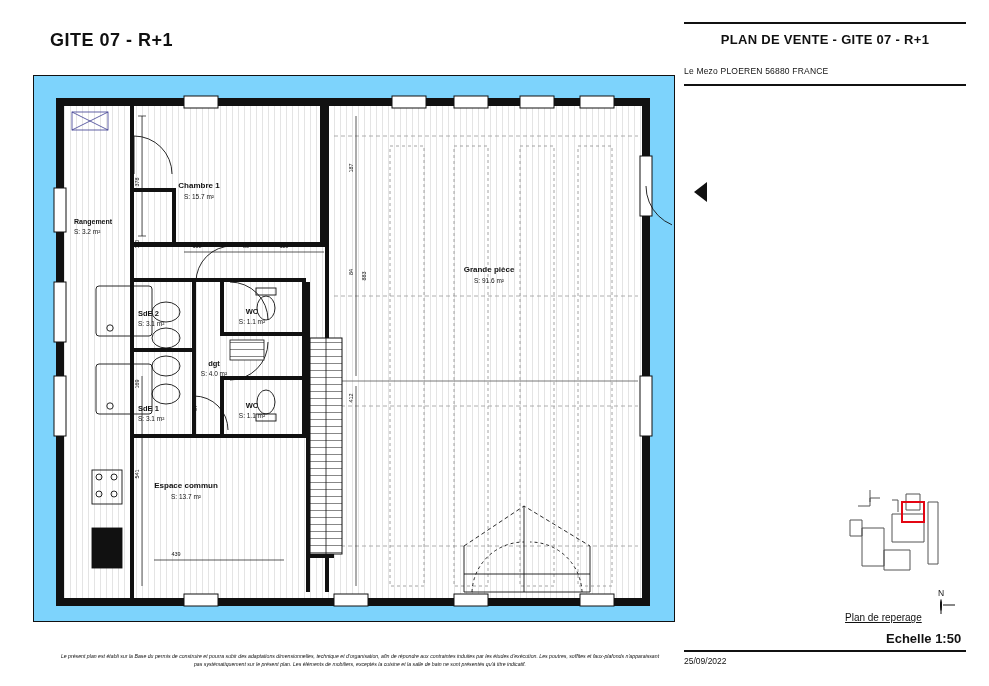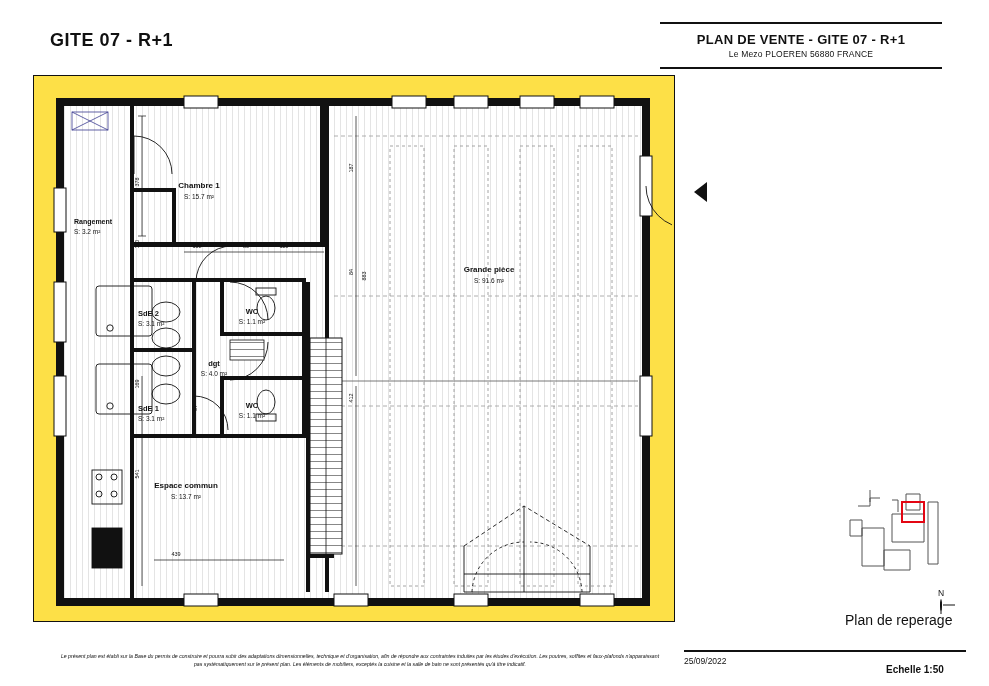--- a/index.html
+++ b/index.html
@@ -18,66 +18,66 @@
     position:absolute;left:50px;top:30px;
     font-size:18px;font-weight:bold;letter-spacing:.5px;
   }
   .hdr-loft{
     position:absolute;left:222px;top:28px;
     font-size:26px;font-weight:bold;letter-spacing:0px;
   }
   .hdr-loft .bar{display:inline-block;width:3px;height:24px;background:#111;vertical-align:-3px;margin-right:2px;}
 
   
-  .rp{position:absolute;left:660px;top:22px;width:282px;}
+  .rp{position:absolute;left:684px;top:22px;width:282px;}
   .rp-rule{width:282px;height:2px;background:#111;}
   .rp-title{text-align:center;font-size:13px;font-weight:bold;margin-top:8px;letter-spacing:.3px;}
-  .rp-sub{text-align:center;font-size:8.5px;margin-top:2px;letter-spacing:.2px;}
+  .rp-sub{text-align:left;font-size:8.5px;margin-top:19px;letter-spacing:.2px;}
   .rp-rule2{width:282px;height:1.5px;background:#111;margin-top:8px;}
 
   .rp-info{position:absolute;left:128px;top:122px;width:170px;font-size:8.5px;line-height:13.5px;}
   .rp-info b{font-weight:bold;}
 
   .rp-tab-title{position:absolute;left:128px;top:190px;font-size:9.5px;font-weight:bold;letter-spacing:.2px;}
 
   .rp-sec{position:absolute;left:128px;width:170px;font-size:8.6px;}
   .rp-sec .sec-h{font-weight:bold;margin-bottom:4px;}
   .rp-row{display:flex;justify-content:space-between;line-height:12.5px;}
   .rp-row .lbl{white-space:nowrap;}
   .rp-row .val{white-space:nowrap;}
   #sec-r1{top:214px;}
   #sec-mezz{top:346px;}
   #sec-total{top:385px;font-weight:bold;}
   #sec-total .rp-row{font-weight:bold;font-size:9px;}
 
   
   .repere{position:absolute;left:840px;top:480px;width:110px;height:100px;}
   .repere svg{display:block;}
-  .rep-label{position:absolute;left:845px;top:612px;font-size:14px;}
+  .rep-label{position:absolute;left:845px;top:612px;font-size:10px;text-decoration:underline;}
   .north{position:absolute;left:938px;top:588px;text-align:center;font-size:8.5px;}
   .north .nlet{font-size:8.5px;display:block;margin-bottom:2px;}
   .compass{width:16px;height:16px;border:1px solid #111;border-radius:50%;position:relative;margin:0 auto;}
   .compass:before{content:"";position:absolute;left:50%;top:2px;width:1px;height:12px;background:#111;transform:translateX(-50%);}
   .compass:after{content:"";position:absolute;top:50%;left:2px;height:1px;width:12px;background:#111;transform:translateY(-50%);}
 
   
   .disclaimer{
     position:absolute;left:60px;top:652px;width:600px;
     font-size:5.2px;line-height:8px;font-style:italic;color:#111;text-align:center;
   }
   .foot-rule{position:absolute;left:684px;top:650px;width:282px;height:1.5px;background:#111;}
   .foot-date{position:absolute;left:684px;top:656px;font-size:8.5px;}
-  .foot-scale{position:absolute;left:886px;top:664px;font-size:10px;font-weight:bold;}
+  .foot-scale{position:absolute;left:886px;top:631px;font-size:13px;font-weight:bold;}
 
   
   .tri{position:absolute;left:694px;top:182px;width:0;height:0;
        border-top:10px solid transparent;border-bottom:10px solid transparent;border-right:13px solid #111;}
 
   
-  .plan{position:absolute;left:33px;top:75px;width:640px;height:545px;border:1px solid #111;background:#fde047;overflow:hidden;}
+  .plan{position:absolute;left:33px;top:75px;width:640px;height:545px;border:1px solid #111;background:#7dd3fc;overflow:hidden;}
   .plan svg{display:block;}
 </style>
 </head>
 <body>
 
 <div class="page">
 
   <div class="hdr-left">GITE 07 - R+1</div>
 
   <div class="rp">

